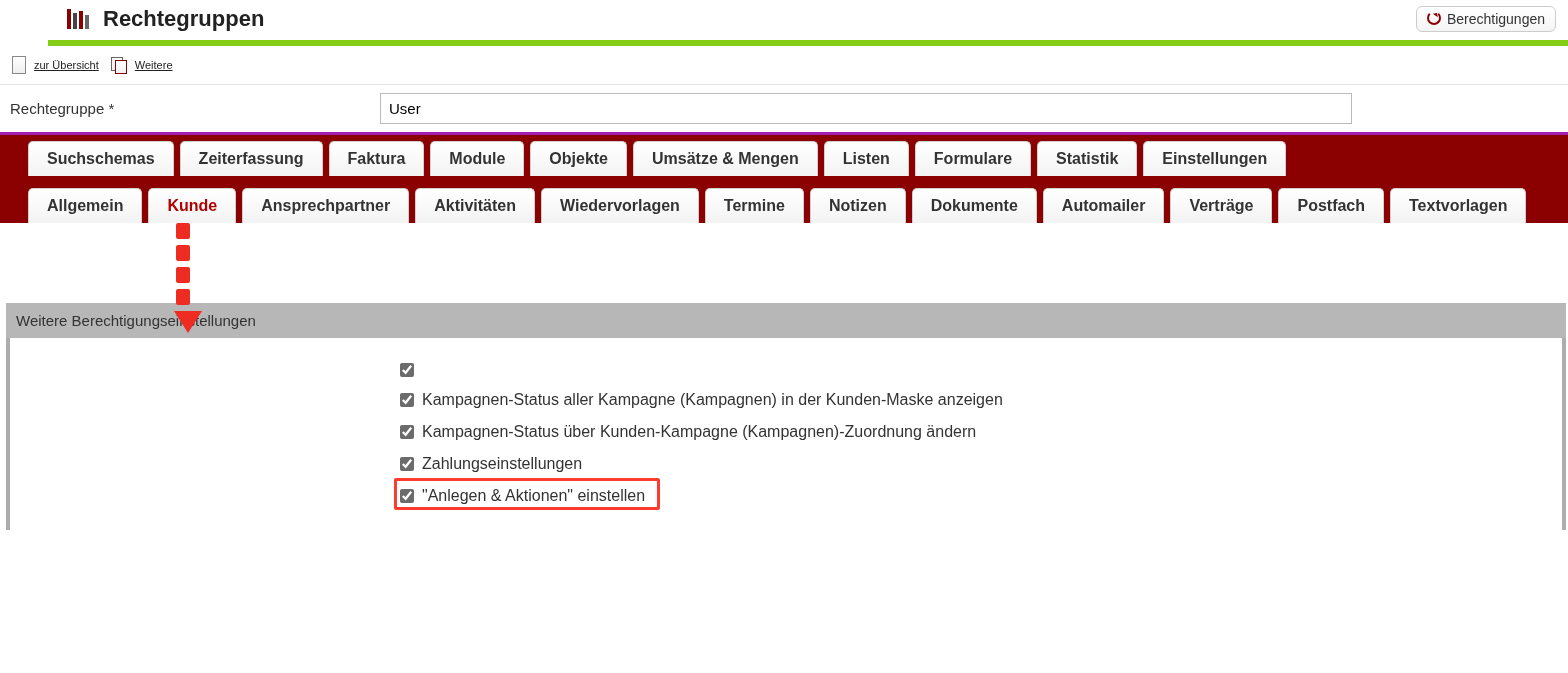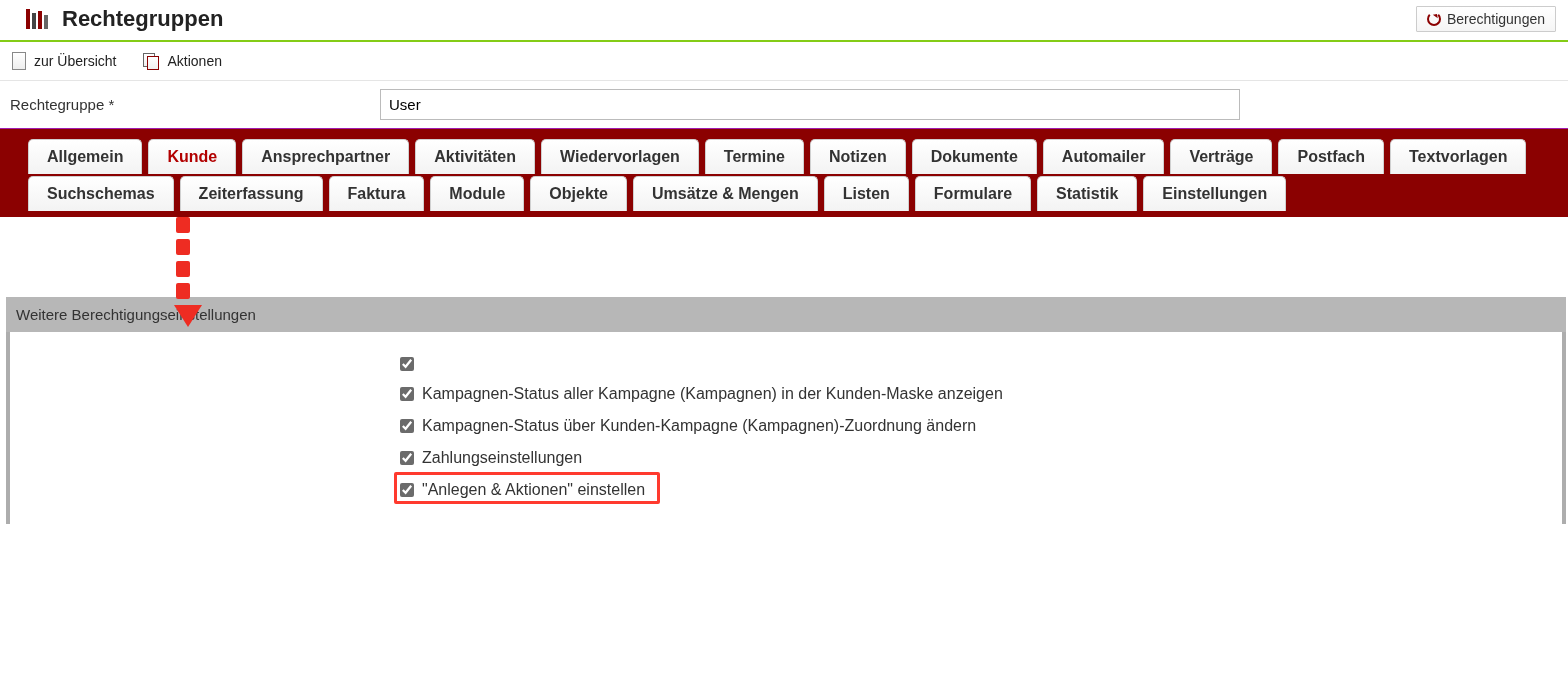--- a/index.html
+++ b/index.html
@@ -7,22 +7,23 @@
     font-family: Arial, Helvetica, sans-serif;
     font-size: 14px;
     color: #333;
     background: #fff;
     width: 1568px;
   }
   .topbar {
     display: flex;
     align-items: center;
     justify-content: space-between;
-    padding: 6px 12px 8px 26px;
-    border-bottom: 2px solid #84cc16;
+    padding: 6px 12px 8px 19px;
+    border-bottom: 6px solid #84cc16;
+    margin-left: 48px;
   }
   .topbar-left {
     display: flex;
     align-items: center;
     gap: 14px;
   }
   .logo-icon {
     display: inline-flex;
     gap: 2px;
     align-items: flex-end;
@@ -36,24 +37,24 @@
   .logo-icon span:nth-child(2){height:16px;background:#444;}
   .logo-icon span:nth-child(3){height:18px;background:#8b0101;}
   .logo-icon span:nth-child(4){height:14px;background:#666;}
   .page-title {
     font-size: 22px;
     font-weight: bold;
     color: #222;
   }
   .topbar-right {
     display: flex;
-    align-items: center;
+    align-items: flex-start;
     gap: 6px;
     border: 1px solid #ccc;
-    border-radius: 1px;
+    border-radius: 6px;
     padding: 4px 10px;
     background: linear-gradient(#fff,#f5f5f5);
     cursor: pointer;
   }
   .refresh-icon {
     width: 14px; height: 14px;
     border: 2px solid #8b0101;
     border-radius: 50%;
     border-top-color: transparent;
     position: relative;
@@ -61,26 +62,27 @@
   .refresh-icon::after{
     content:""; position:absolute;
     top:-3px; right:-1px;
     border:3px solid transparent;
     border-bottom-color:#8b0101;
     transform:rotate(35deg);
   }
   .toolbar {
     display: flex;
     align-items: center;
-    gap: 27px;
+    gap: 12px;
     padding: 10px 12px;
     border-bottom: 1px solid #e5e5e5;
     background: #fff;
-    font-size: 14px;
+    font-size: 11px;
     color: #222;
+    text-decoration: underline;
   }
   .toolbar-item {
     display: flex; align-items: center; gap: 8px;
     cursor: pointer;
   }
   .doc-icon {
     width: 14px; height: 18px;
     border: 1px solid #888;
     background: linear-gradient(#fff,#eee);
   }
@@ -92,29 +94,29 @@
     width:10px; height:12px;
     border:1px solid #666;
     background: linear-gradient(#fff,#f0f0f0);
   }
   .copy-icon::before{top:0; left:0;}
   .copy-icon::after{top:3px; left:4px; border-color:#8b0101;}
   .form-row {
     display: flex;
     align-items: center;
     padding: 8px 10px;
-    border-bottom: 1px solid #a21caf;
+    border-bottom: 3px solid #a21caf;
     font-size: 15px;
   }
   .form-label {
     width: 370px;
     color: #333;
   }
   .form-input {
-    width: 860px;
+    width: 972px;
     padding: 6px 8px;
     font-size: 15px;
     border: 1px solid #bbb;
     outline: none;
   }
   .tabs-wrapper {
     background: #8b0101;
     padding: 4px 4px 0 4px;
   }
   .tab-row {
@@ -220,56 +222,56 @@
   </div>
 </div>
 
 <div class="toolbar">
   <div class="toolbar-item">
     <span class="doc-icon"></span>
     <span>zur Übersicht</span>
   </div>
   <div class="toolbar-item">
     <span class="copy-icon"></span>
-    <span>Aktionen</span>
+    <span>Weitere</span>
   </div>
 </div>
 
 <div class="form-row">
   <div class="form-label">Rechtegruppe *</div>
   <input type="text" class="form-input" value="User" style="">
 </div>
 
 <div class="tabs-wrapper">
+  <div class="tab-row second" id="tab-row-2">
+      <div class="tab">Suchschemas</div>
+      <div class="tab">Zeiterfassung</div>
+      <div class="tab">Faktura</div>
+      <div class="tab">Module</div>
+      <div class="tab">Objekte</div>
+      <div class="tab">Umsätze &amp; Mengen</div>
+      <div class="tab">Listen</div>
+      <div class="tab">Formulare</div>
+      <div class="tab">Statistik</div>
+      <div class="tab">Einstellungen</div>
+    </div>
   <div class="tab-row" id="tab-row-1">
       <div class="tab">Allgemein</div>
       <div class="tab active">Kunde</div>
       <div class="tab">Ansprechpartner</div>
       <div class="tab">Aktivitäten</div>
       <div class="tab">Wiedervorlagen</div>
       <div class="tab">Termine</div>
       <div class="tab">Notizen</div>
       <div class="tab">Dokumente</div>
       <div class="tab">Automailer</div>
       <div class="tab">Verträge</div>
       <div class="tab">Postfach</div>
       <div class="tab">Textvorlagen</div>
     </div>
-  <div class="tab-row second" id="tab-row-2">
-      <div class="tab">Suchschemas</div>
-      <div class="tab">Zeiterfassung</div>
-      <div class="tab">Faktura</div>
-      <div class="tab">Module</div>
-      <div class="tab">Objekte</div>
-      <div class="tab">Umsätze &amp; Mengen</div>
-      <div class="tab">Listen</div>
-      <div class="tab">Formulare</div>
-      <div class="tab">Statistik</div>
-      <div class="tab">Einstellungen</div>
-    </div>
 </div>
 
 <div class="gap-area">
   <div class="arrow-down">
     <div class="seg"></div>
       <div class="seg"></div>
       <div class="seg"></div>
       <div class="seg"></div>
     <div class="head"></div>
   </div>

